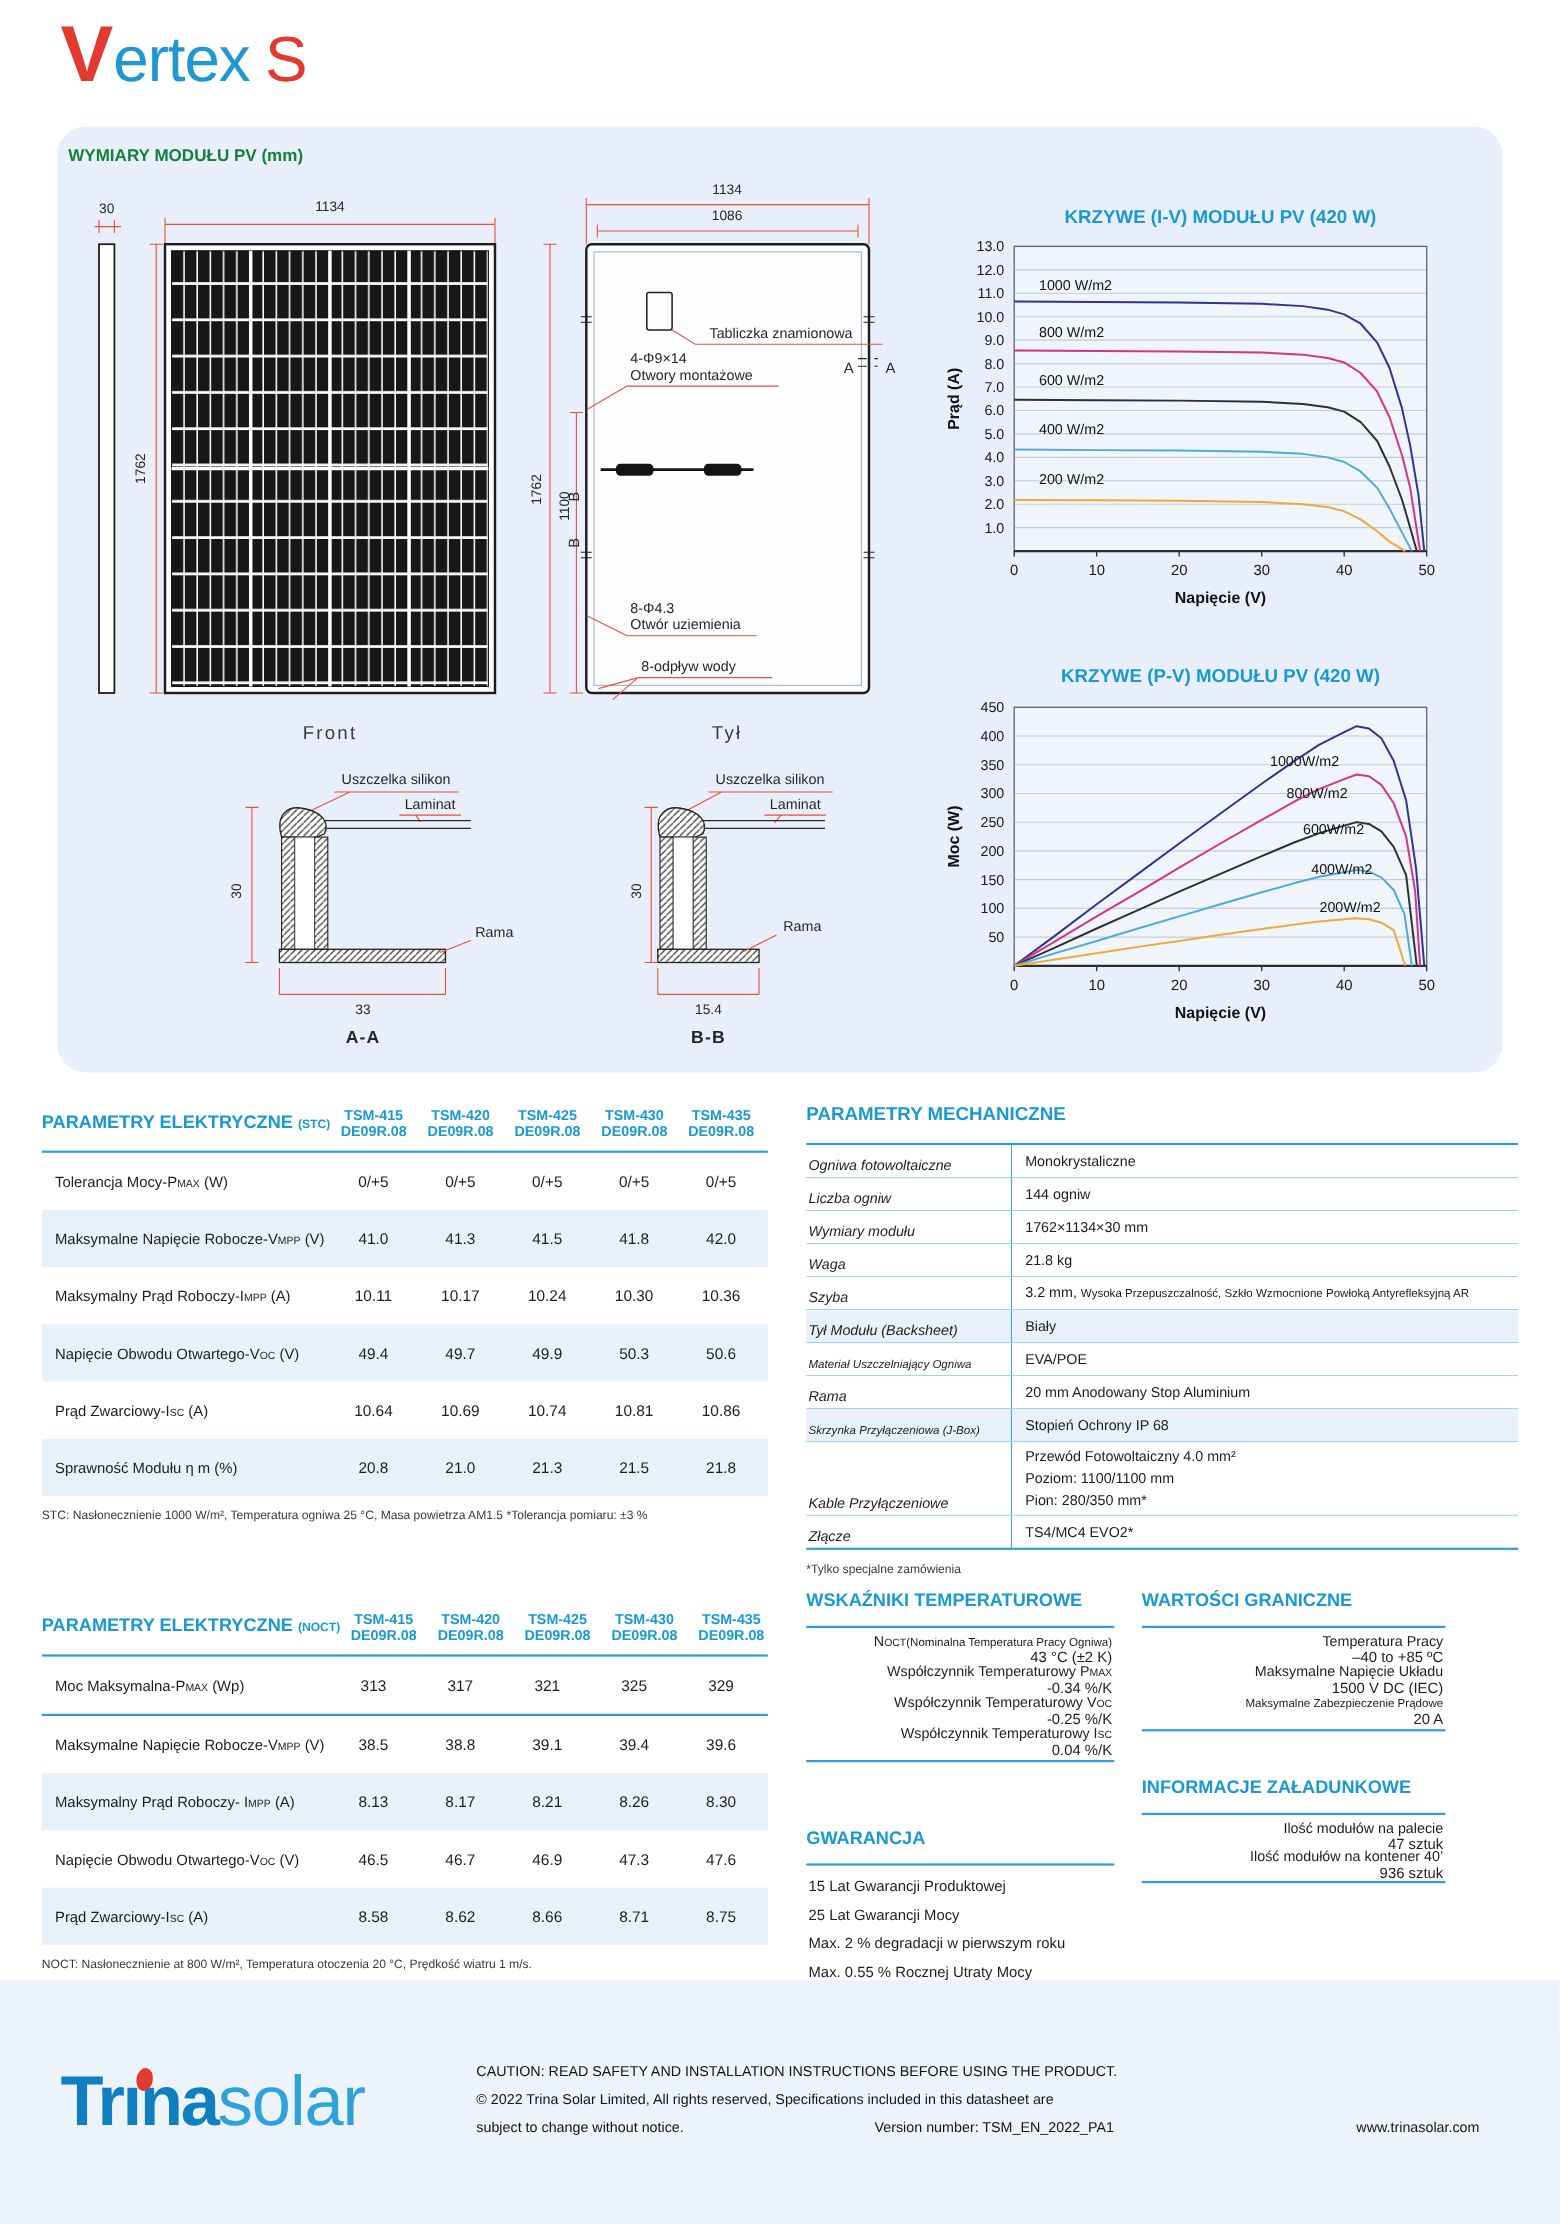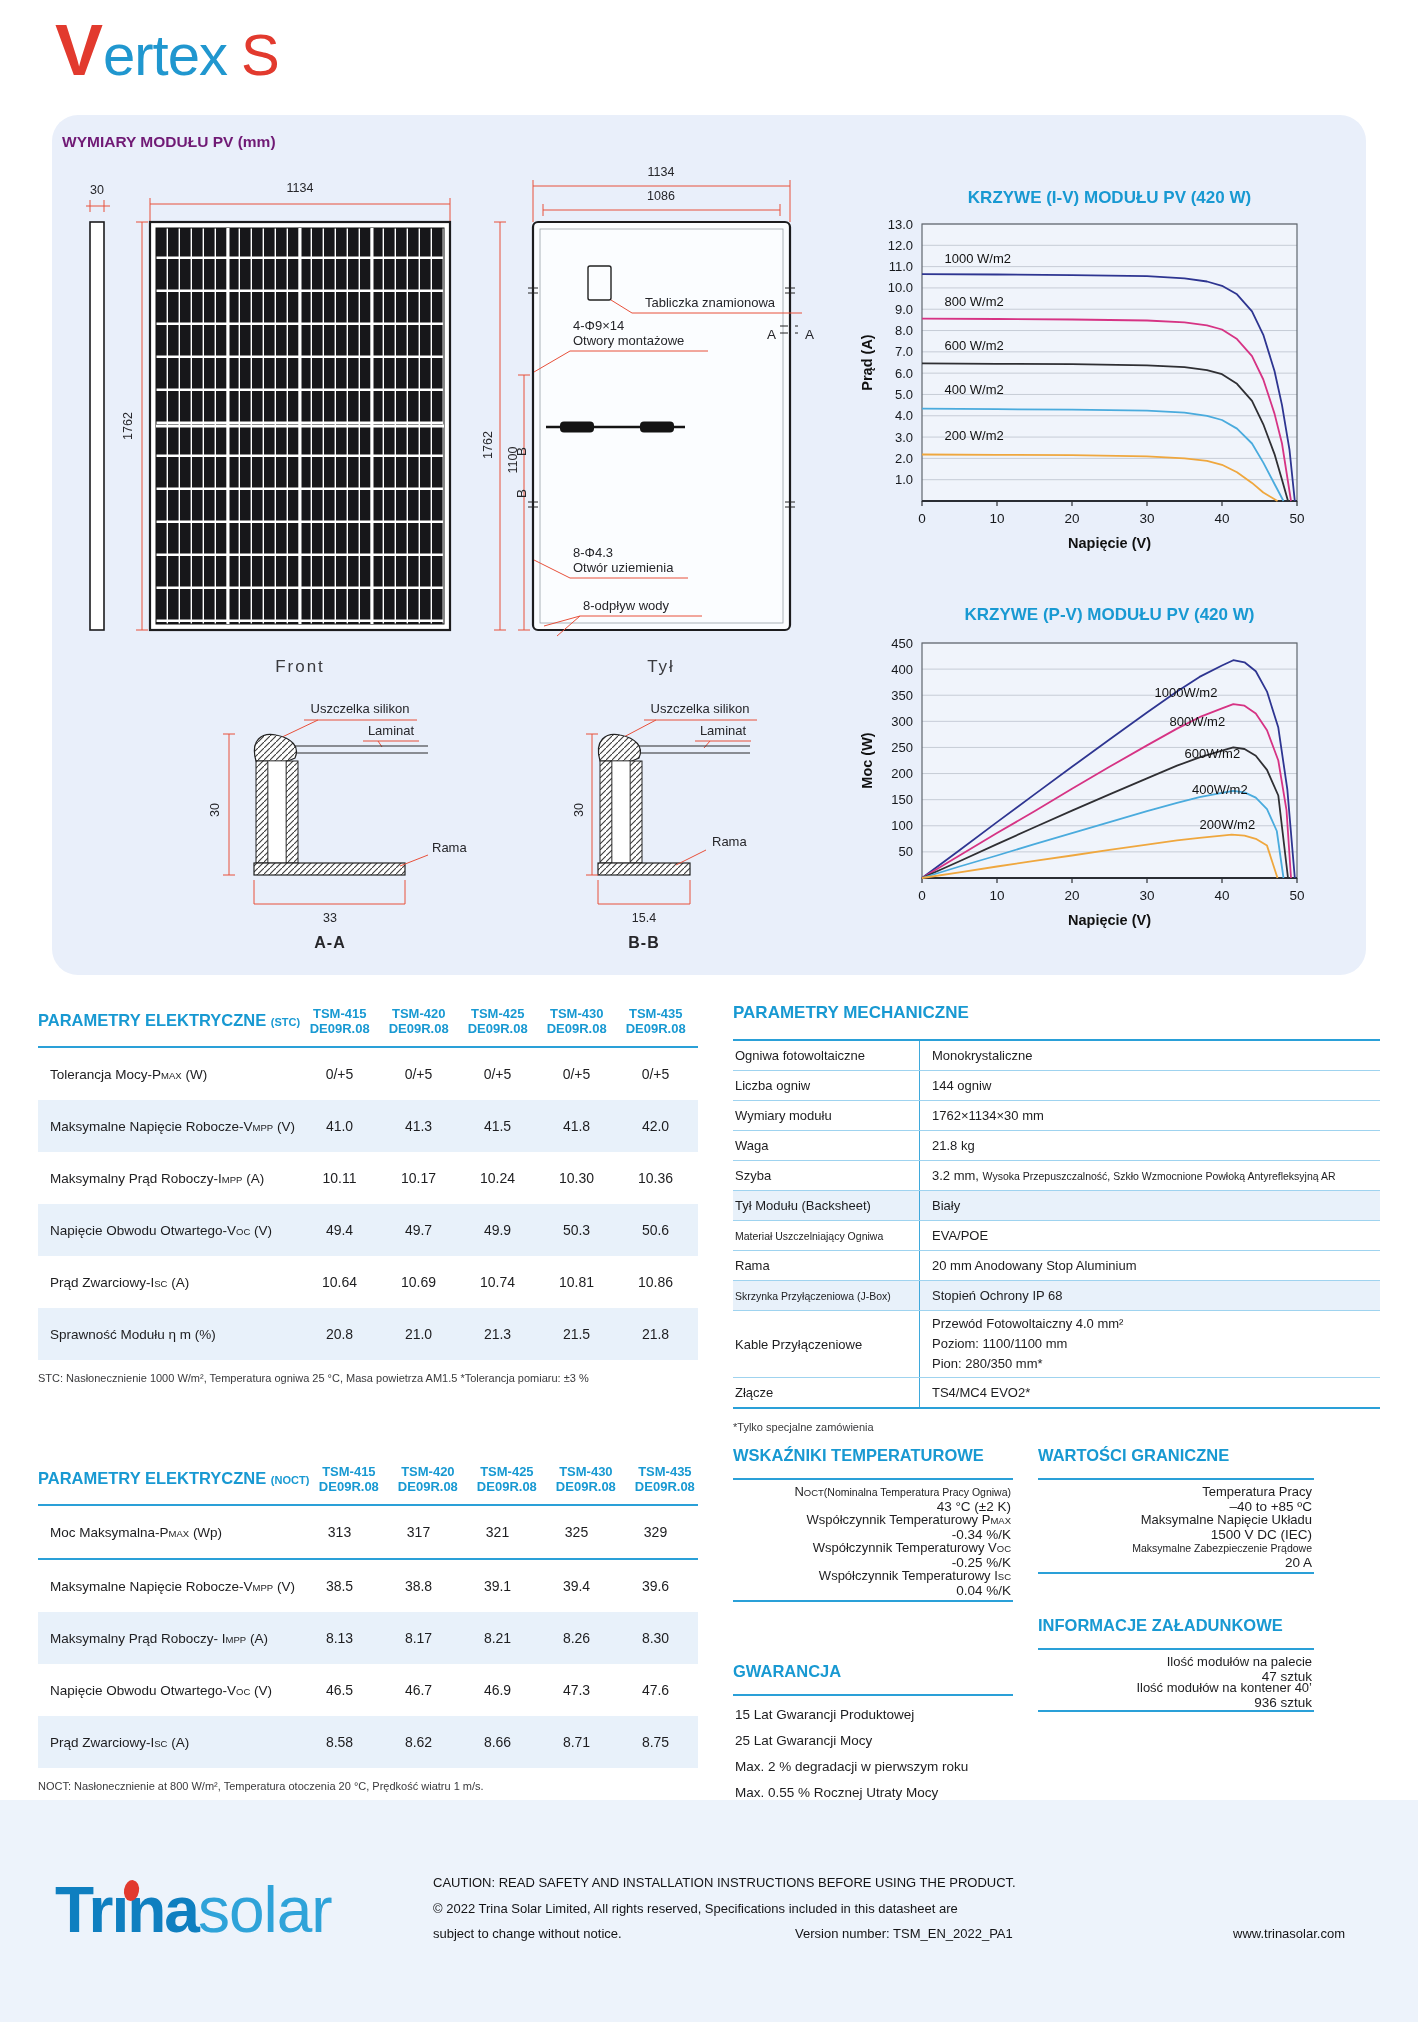--- a/index.html
+++ b/index.html
@@ -7,21 +7,21 @@
         font-family:"Liberation Sans",sans-serif;color:#1d1d1f;overflow:hidden;}
 
   
   .logo{position:absolute;left:55px;top:14px;display:flex;align-items:baseline;}
   .logo-v{color:#e23a2e;font-size:72px;font-weight:800;line-height:72px;}
   .logo-ertex{color:#2097cf;font-size:58px;font-weight:400;letter-spacing:-1px;}
   .logo-s{color:#e23a2e;font-size:58px;font-weight:500;margin-left:14px;}
 
   
   .panel{position:absolute;left:52px;top:115px;width:1314px;height:860px;background:#e9effa;border-radius:26px;}
-  .panel-title{position:absolute;left:62px;top:133px;font-size:15.5px;font-weight:700;color:#701a75;}
+  .panel-title{position:absolute;left:62px;top:133px;font-size:15.5px;font-weight:700;color:#15803d;}
 
   svg text{font-family:"Liberation Sans",sans-serif;}
   #dims-svg{position:absolute;left:60px;top:160px;}
   #dims-svg text{font-size:12.5px;fill:#26262a;}
   #dims-svg text.lab{font-size:13px;}
   #dims-svg text.cap{font-size:17px;letter-spacing:2px;fill:#3a3a3e;}
   #dims-svg text.sect{font-size:16px;font-weight:bold;letter-spacing:1px;}
   #dims-svg text.mark{font-size:13.5px;}
 
   .chart-title{position:absolute;left:922px;width:375px;text-align:center;
@@ -47,21 +47,21 @@
 
   
   .sec{position:absolute;}
   .sec-h{font-size:17px;font-weight:700;color:#1899d2;margin-bottom:16px;white-space:nowrap;}
   .sec-h.small{font-size:16.5px;margin-bottom:13px;}
   #mech{left:733px;top:1003px;width:647px;}
   .mech-body{border-top:2px solid #2aa0d8;border-bottom:2px solid #2aa0d8;}
   .mech-row{display:flex;border-bottom:1px solid #9fd3ef;font-size:13px;min-height:29px;align-items:stretch;}
   .mech-row:last-child{border-bottom:none;}
   .mech-row.shaded{background:#e8f1fa;}
-  .mech-row .ml{width:186px;display:flex;align-items:center;padding:3px 6px 3px 2px;box-sizing:border-box;}
+  .mech-row .ml{width:186px;display:flex;align-items:flex-end;padding:3px 6px 3px 2px;box-sizing:border-box;font-style:italic;}
   .mech-row .mv{flex:1;border-left:1px solid #3fa9dc;padding:3px 0 3px 12px;display:flex;flex-direction:column;justify-content:center;}
   .mv .line{line-height:20px;}
 
   #temp{left:733px;top:1446px;width:280px;}
   #limits{left:1038px;top:1446px;width:276px;}
   #warranty{left:733px;top:1662px;width:280px;}
   #loading{left:1038px;top:1616px;width:276px;}
   .kv-body{border-top:2px solid #2aa0d8;border-bottom:2px solid #2aa0d8;padding:4px 0;}
   .kv-row{display:flex;justify-content:space-between;align-items:flex-end;height:28px;font-size:13px;padding:0 2px;flex-direction:column;}
   #loading .kv-row{height:26px;}

